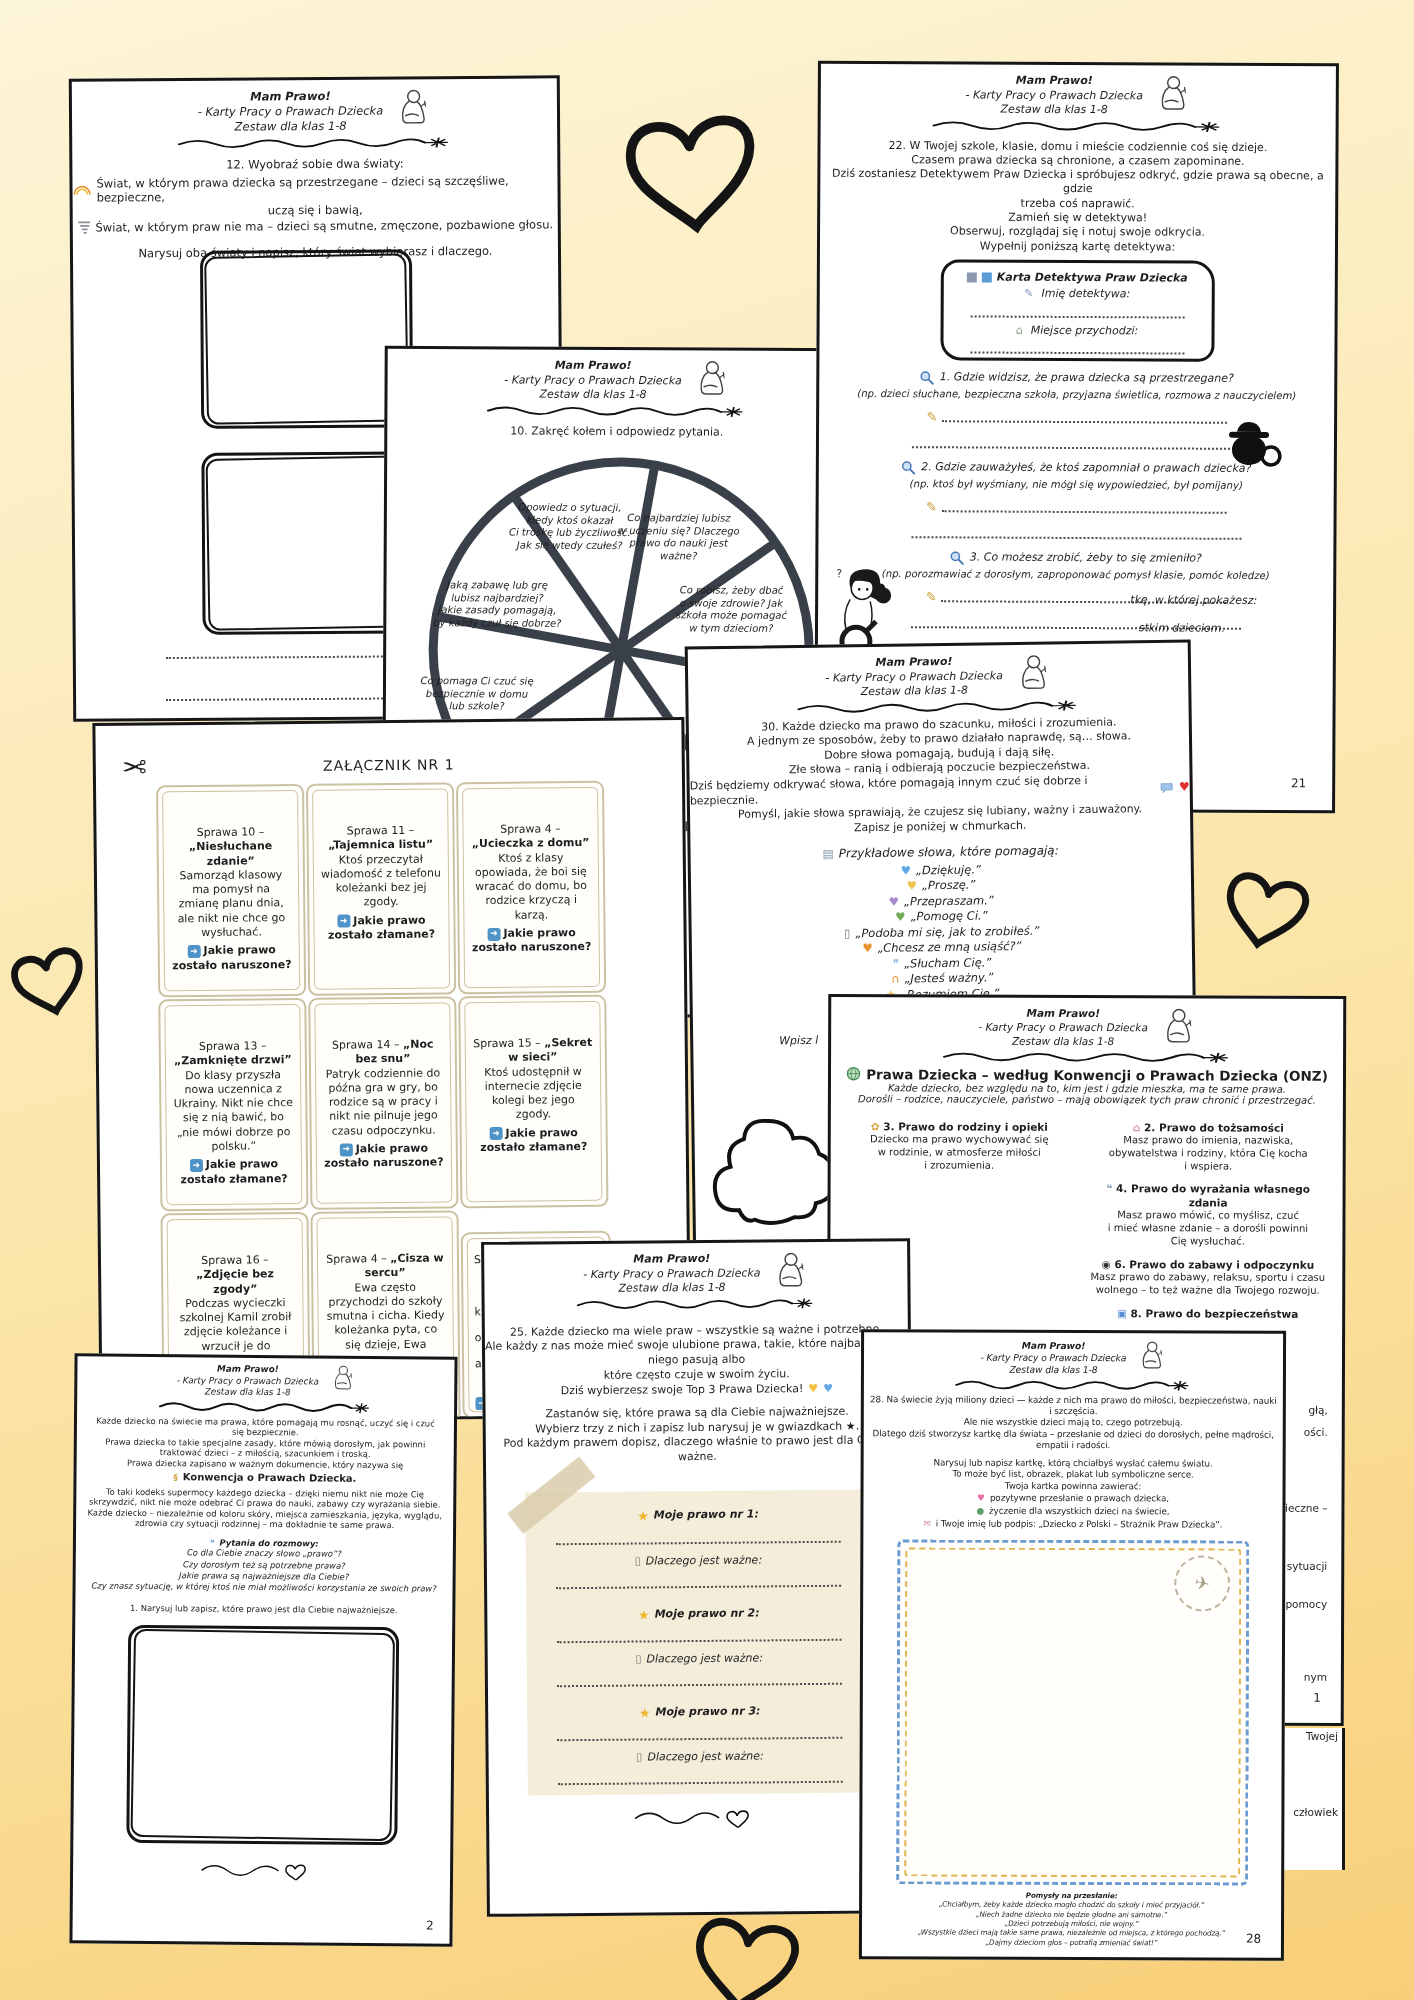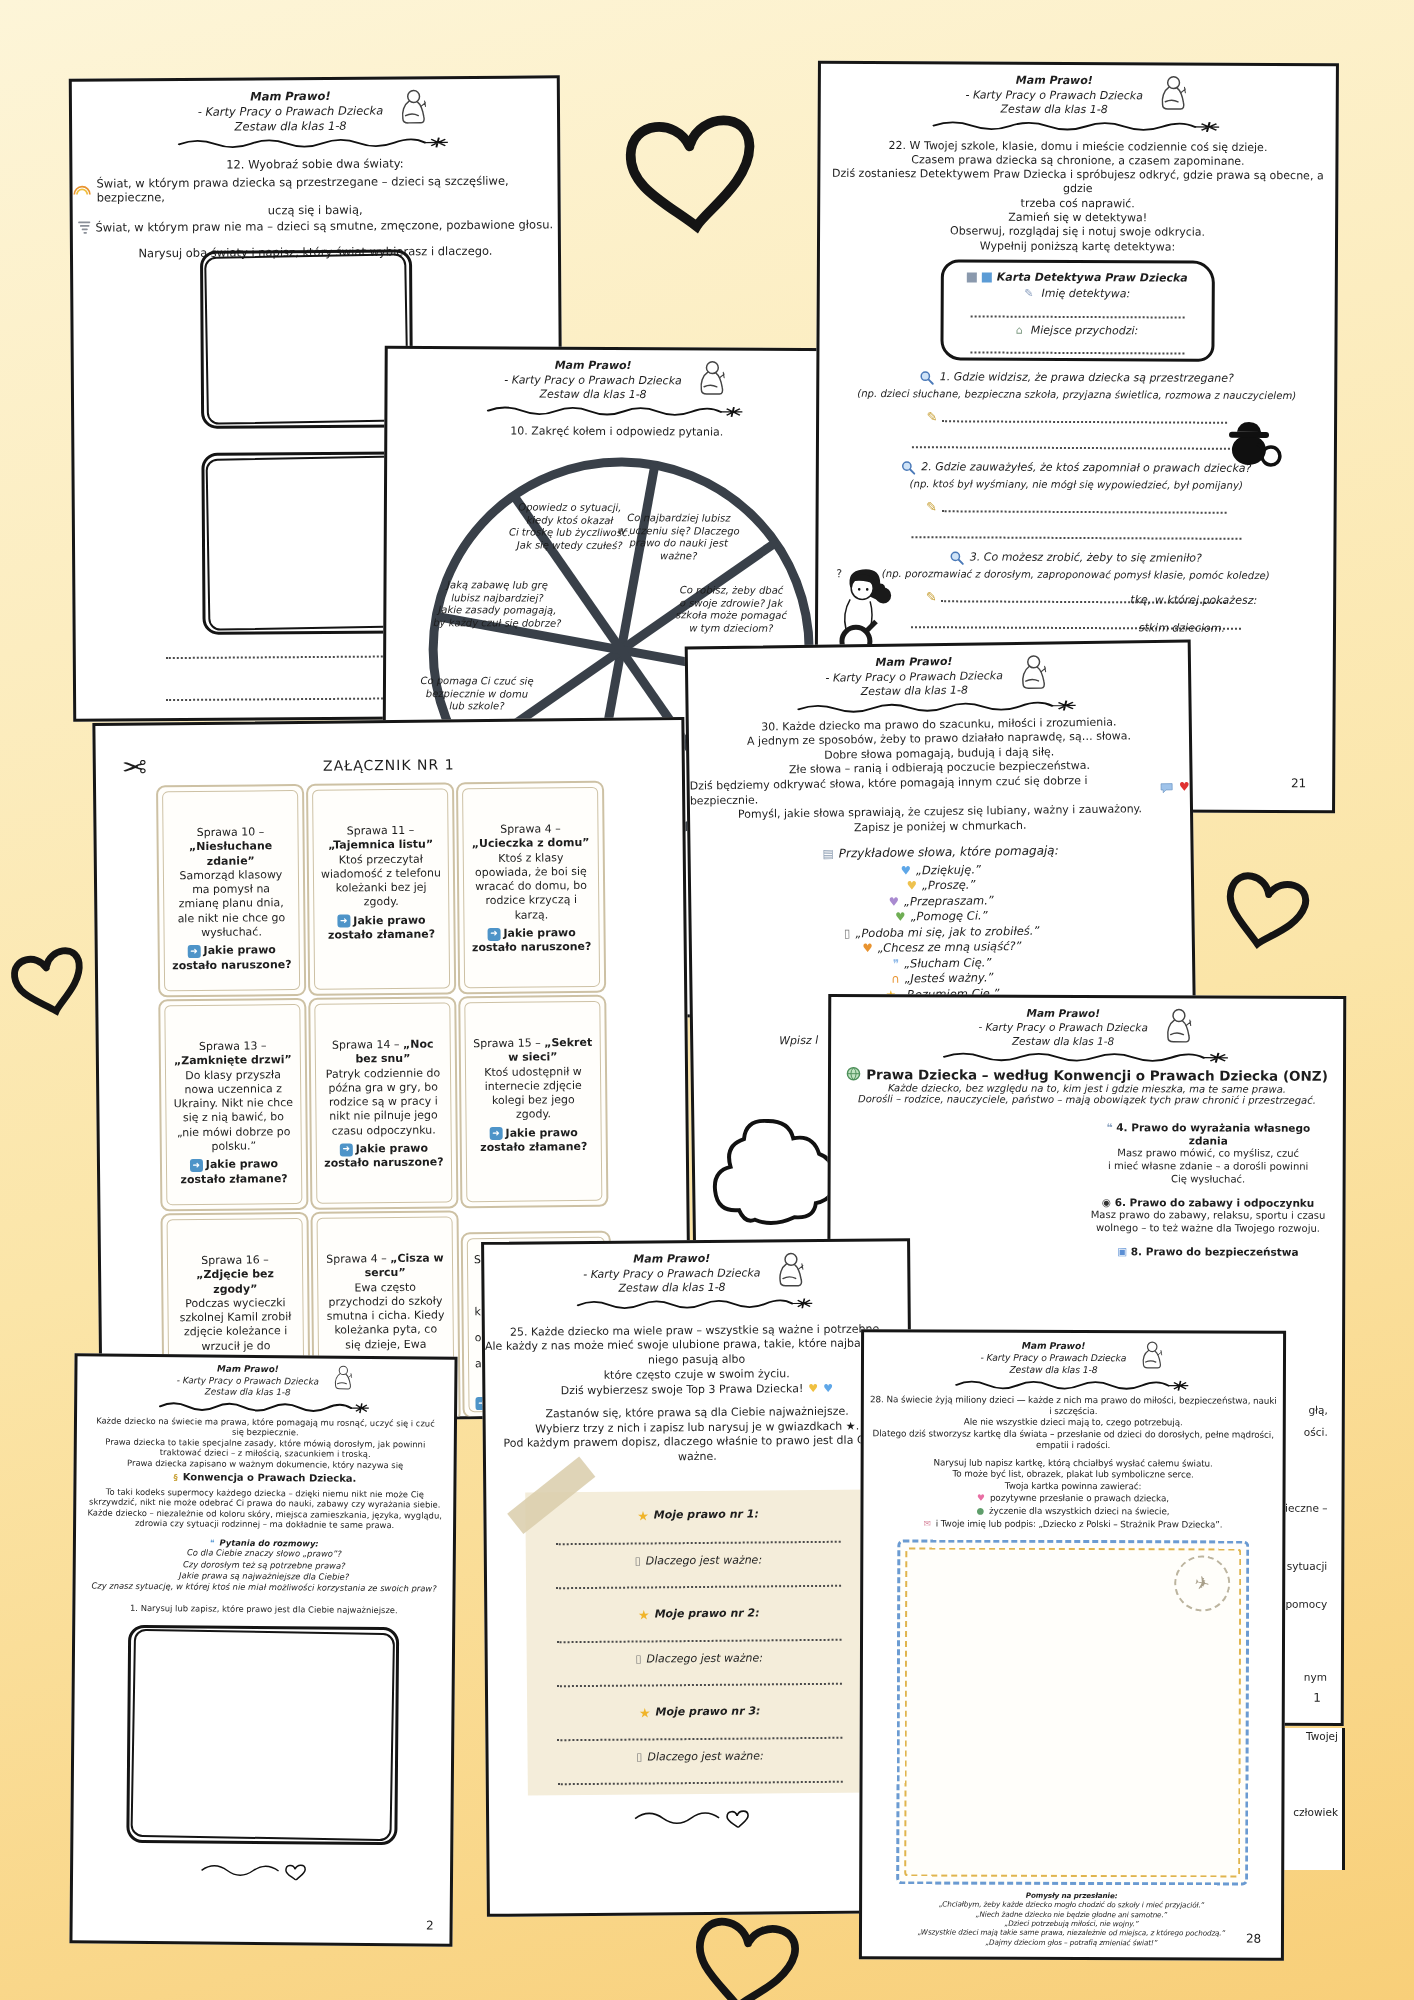--- a/index.html
+++ b/index.html
@@ -494,22 +494,34 @@
     <svg width="15" height="15" viewBox="0 0 16 16">
         <circle cx="8" cy="8" r="6.5" fill="#bfe3c0" stroke="#4d8f5a" stroke-width="1.5"></circle>
         <path d="M1.5 8 h13 M8 1.5 a 9 9 0 0 1 0 13 M8 1.5 a 9 9 0 0 0 0 13" fill="none" stroke="#4d8f5a" stroke-width="1"></path>
       </svg>
     <span class="b" style="font-size:13.5px">Prawa Dziecka – według Konwencji o Prawach Dziecka (ONZ)</span>
   </div>
   <div class="tc pre it" style="font-size:10px">Każde dziecko, bez względu na to, kim jest i gdzie mieszka, ma te same prawa.
 Dorośli – rodzice, nauczyciele, państwo – mają obowiązek tych praw chronić i przestrzegać.</div>
   <div class="onzcols">
     <div style="width:236px">
+      <div class="onzb">
+        <div class="h"><span style="color:#d9a43f">✿</span> <span>3. Prawo do rodziny i opieki</span></div>
+        <div class="pre" style="font-size:10px">Dziecko ma prawo wychowywać się
+w rodzinie, w atmosferze miłości
+i zrozumienia.</div>
+      </div>
     </div>
     <div style="width:248px">
+      <div class="onzb">
+        <div class="h"><span style="color:#e08bb0">⌂</span> <span class="pre">2. Prawo do tożsamości</span></div>
+        <div class="pre" style="font-size:10px">Masz prawo do imienia, nazwiska,
+obywatelstwa i rodziny, która Cię kocha
+i wspiera.</div>
+      </div>
       <div class="onzb">
         <div class="h"><span style="color:#8aa2c0">❝</span> <span class="pre">4. Prawo do wyrażania własnego
 zdania</span></div>
         <div class="pre" style="font-size:10px">Masz prawo mówić, co myślisz, czuć
 i mieć własne zdanie – a dorośli powinni
 Cię wysłuchać.</div>
       </div>
       <div class="onzb">
         <div class="h"><span style="color:#333">◉</span> <span>6. Prawo do zabawy i odpoczynku</span></div>
         <div class="pre" style="font-size:10px">Masz prawo do zabawy, relaksu, sportu i czasu

